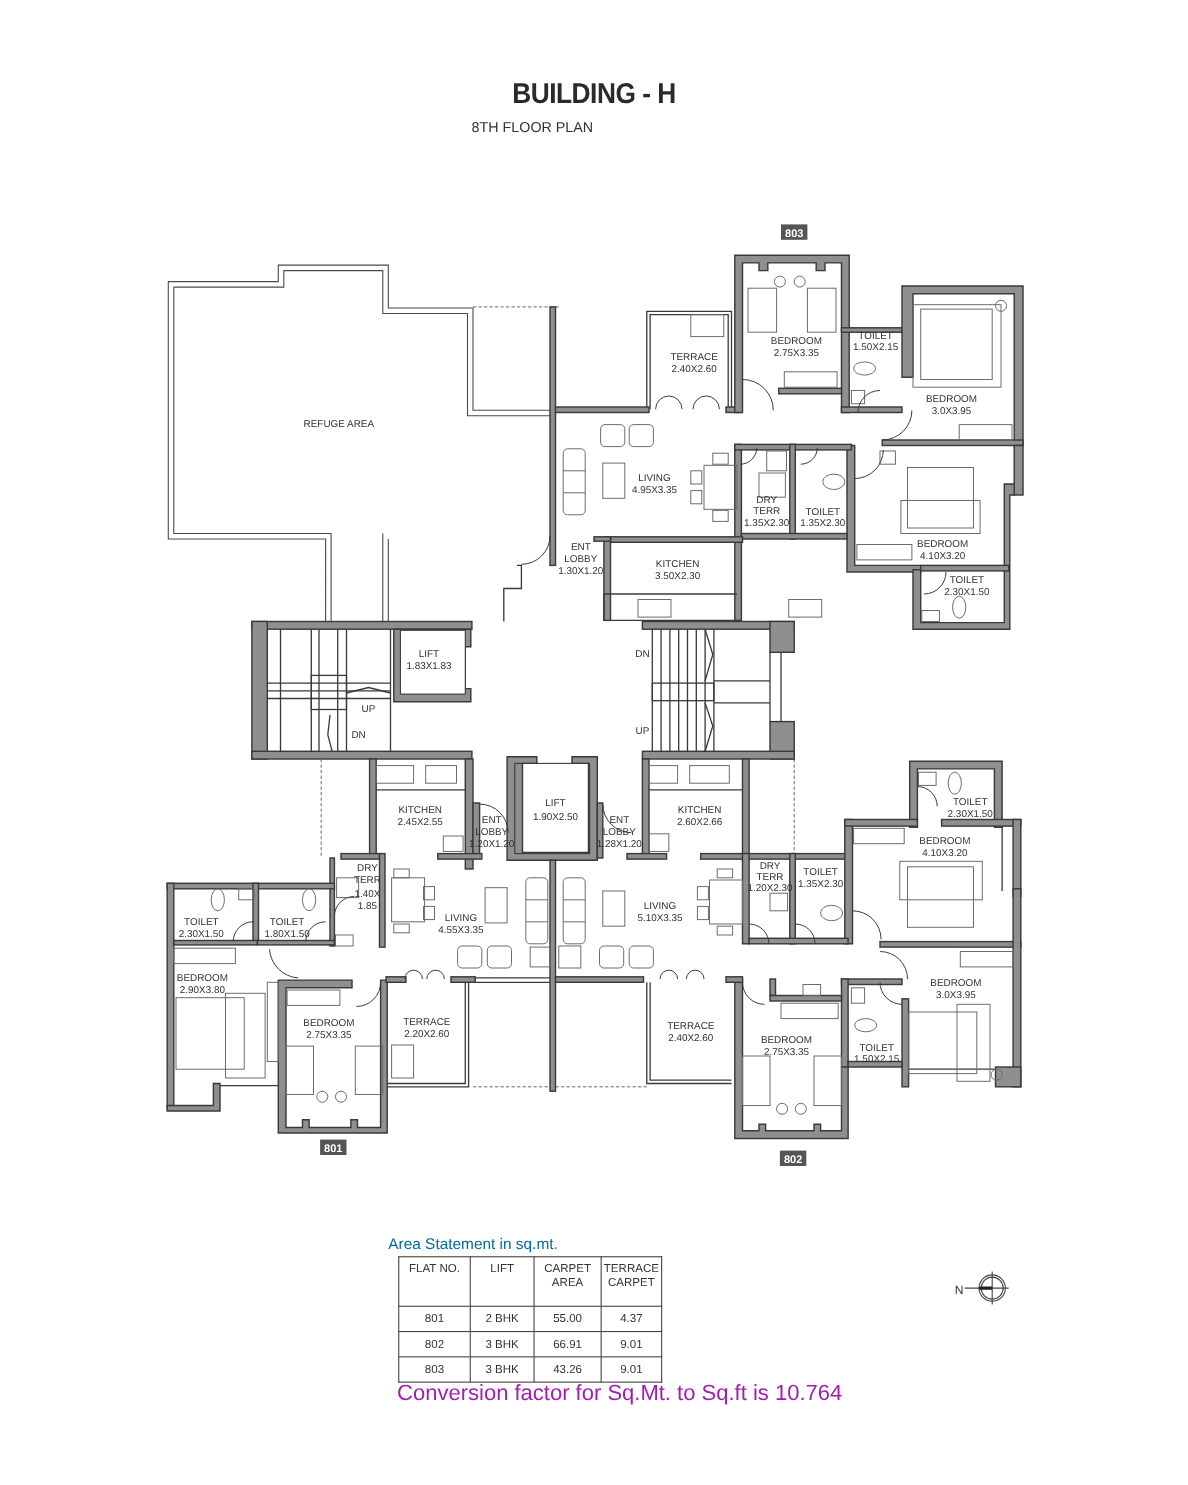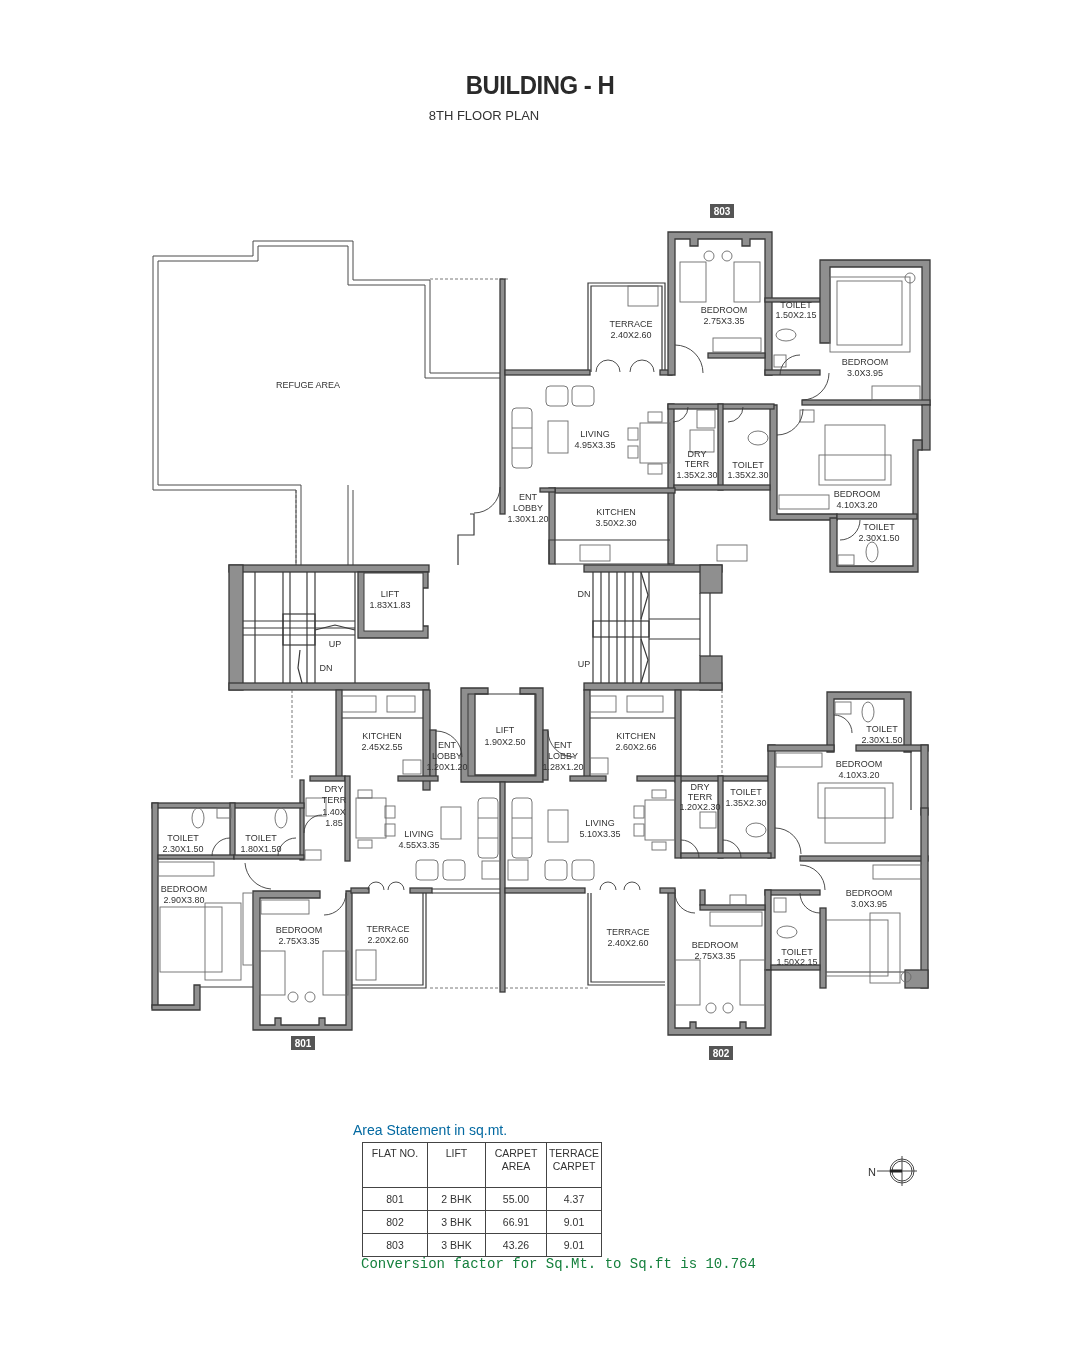--- a/index.html
+++ b/index.html
@@ -14,21 +14,21 @@
   .dash{fill:none;stroke:#555;stroke-width:0.8;stroke-dasharray:3 2;}
   .door{fill:none;stroke:#3a3a3a;stroke-width:0.9;}
   .rl{font-family:"Liberation Sans",sans-serif;font-size:9px;fill:#333;text-anchor:middle;}
   .tagbg{fill:#555;}
   .tagtx{font-family:"Liberation Sans",sans-serif;font-size:10px;font-weight:bold;fill:#fff;text-anchor:middle;}
   .area-caption{position:absolute;left:353px;top:1122px;font-size:14px;color:#0369a1;}
   table.area{position:absolute;left:362px;top:1142px;border-collapse:collapse;font-size:10.5px;color:#333;}
   table.area th,table.area td{border:1px solid #444;text-align:center;font-weight:normal;padding:0;}
   table.area th{height:40px;vertical-align:top;padding-top:4px;line-height:13px;}
   table.area td{height:22px;}
-  .conv{position:absolute;left:361px;top:1256px;font-size:14px;color:#15803d;font-family:Liberation Mono, monospace;}
+  .conv{position:absolute;left:361px;top:1256px;font-size:20px;color:#a21caf;}
   .compass{position:absolute;left:864px;top:1153px;width:60px;height:36px;}
 </style>
 </head>
 <body>
 
 <div class="title">BUILDING - H</div>
 <div class="subtitle">8TH FLOOR PLAN</div>
 
 <svg class="plan" width="1080" height="1110" viewBox="0 0 1080 1110">
 

